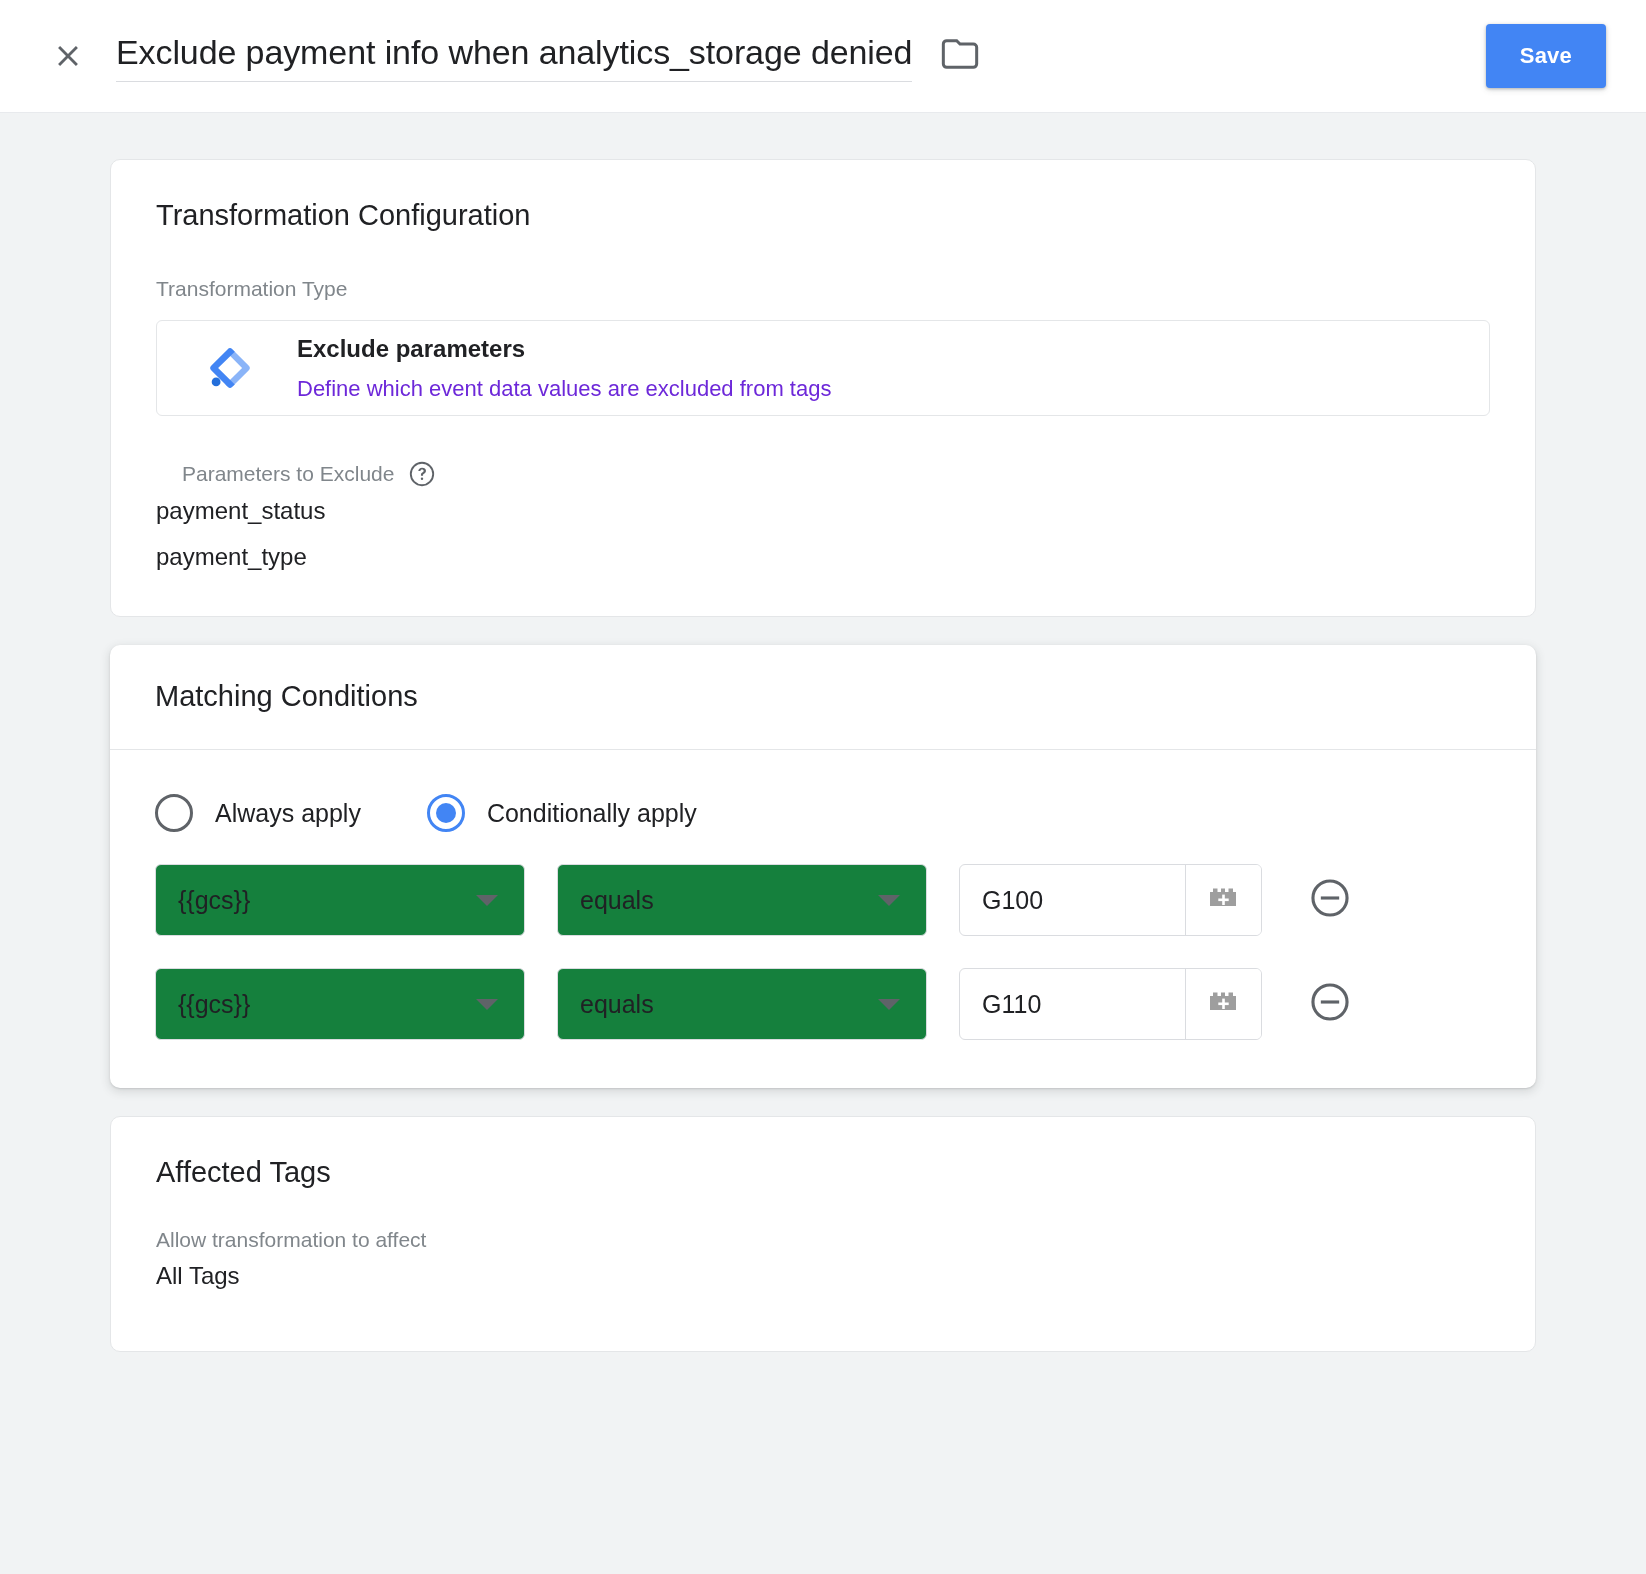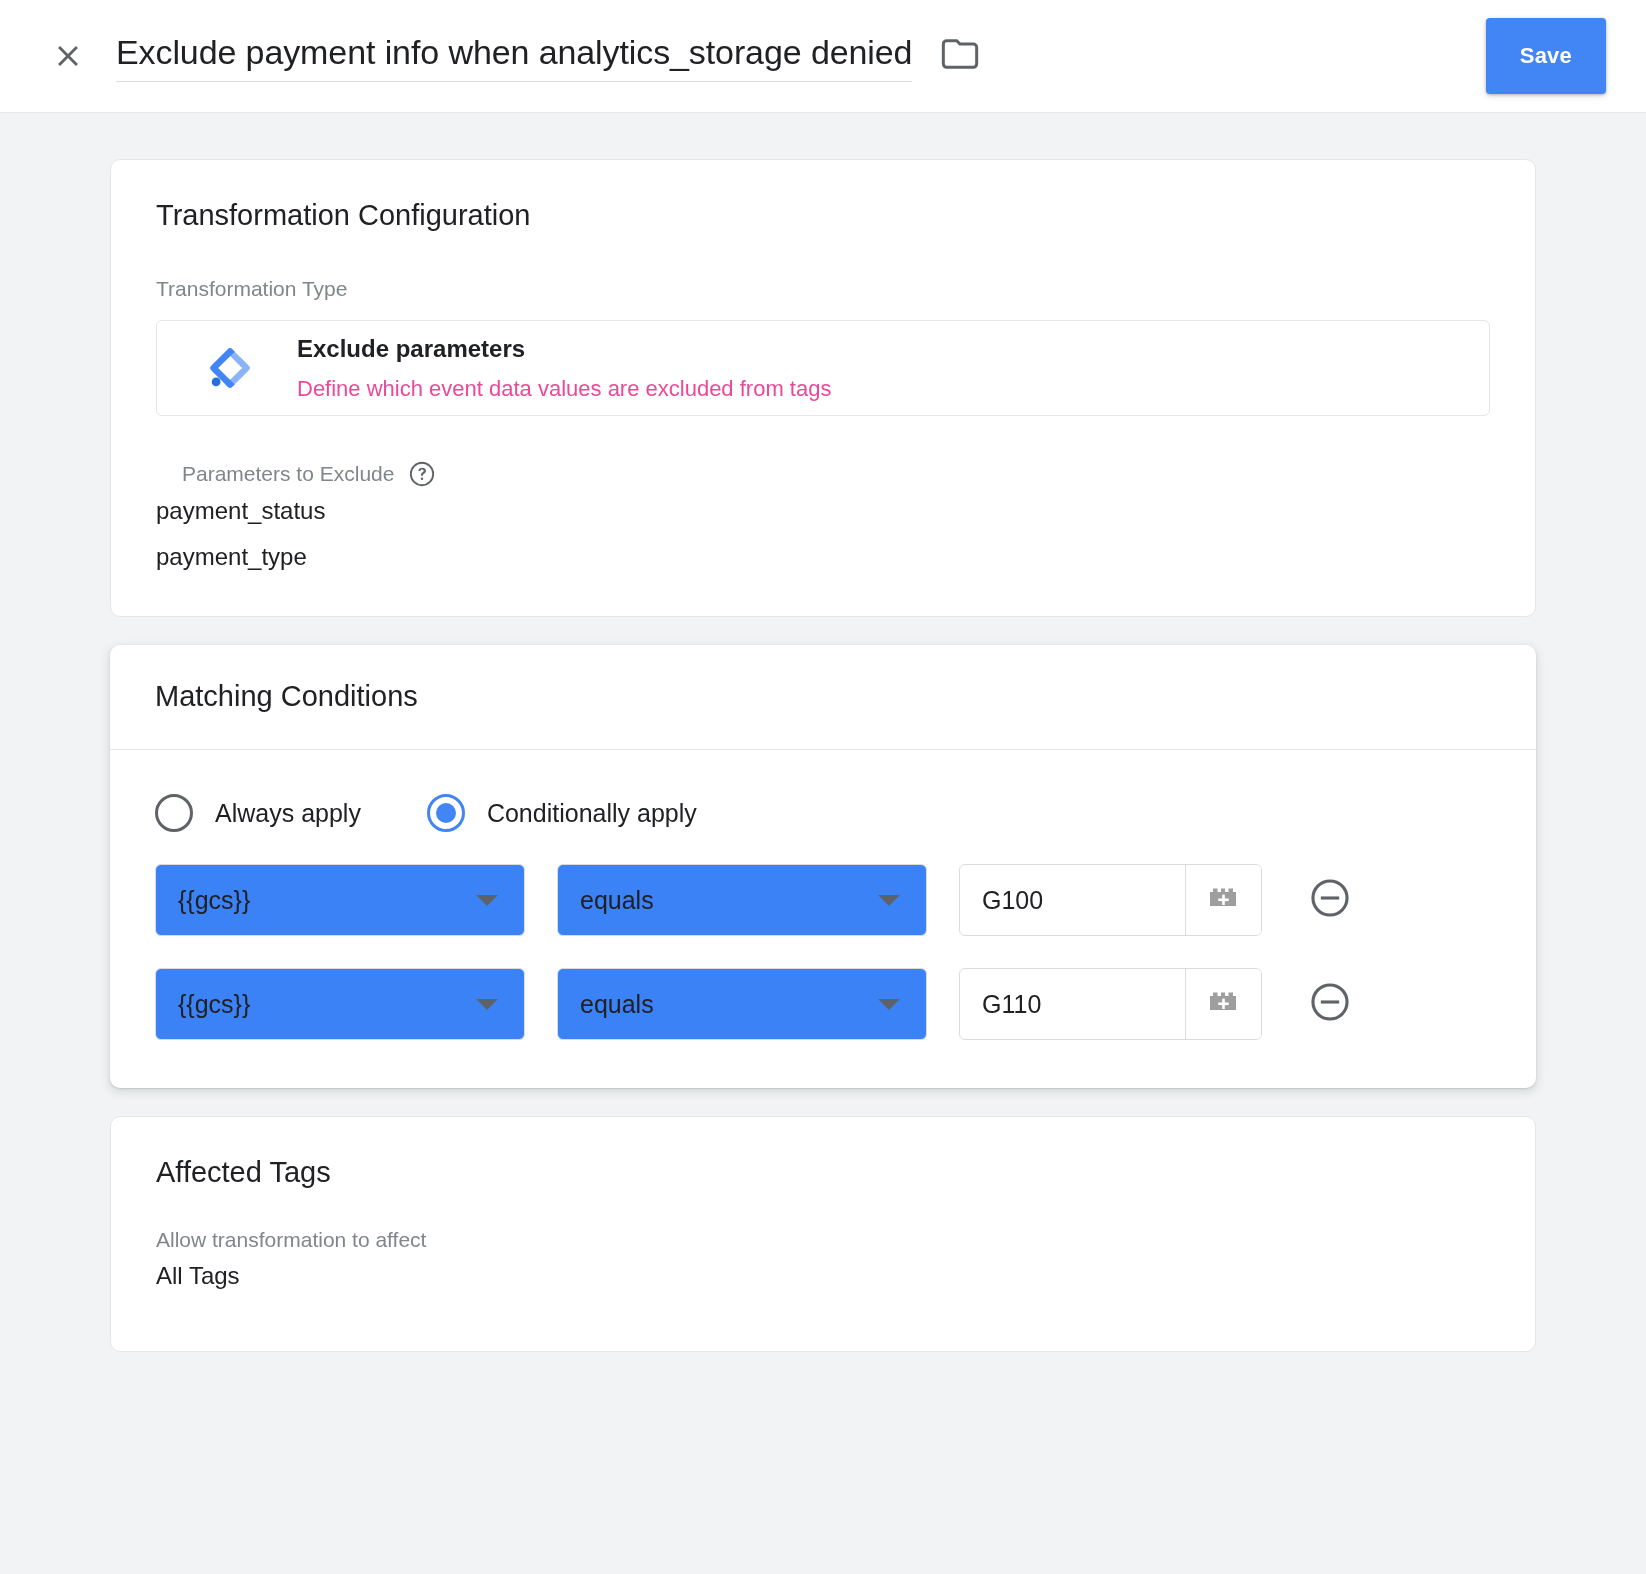--- a/index.html
+++ b/index.html
@@ -76,21 +76,21 @@
   .save-btn {
     flex: 0 0 auto;
     background: #4285f4;
     color: #fff;
     border: none;
     border-radius: 4px;
     font-family: "Liberation Sans", sans-serif;
     font-size: 22px;
     font-weight: bold;
     letter-spacing: 0.2px;
-    height: 76px;
+    height: 64px;
     padding: 12px 34px;
     cursor: pointer;
     box-shadow: 0 1px 3px rgba(60,64,67,0.32), 0 2px 6px rgba(60,64,67,0.15);
   }
 
   
   .content {
     padding: 46px 0 0 0;
   }
 
@@ -152,21 +152,21 @@
   }
   .type-name {
     font-size: 24px;
     font-weight: bold;
     line-height: 31px;
     color: #202124;
   }
   .type-desc {
     font-size: 22px;
     line-height: 30px;
-    color: #ec4899;
+    color: #6d28d9;
     margin-top: 10px;
   }
 
   .label-row {
     display: flex;
     align-items: center;
     gap: 14px;
     padding-top: 44px;
     margin-left: 26px;
   }
@@ -221,21 +221,21 @@
   .cond-row {
     display: flex;
     align-items: center;
     margin-top: 32px;
   }
   .select-box {
     position: relative;
     height: 72px;
     border: 1px solid #dadce0;
     border-radius: 6px;
-    background: #3b82f6;
+    background: #15803d;
     display: flex;
     align-items: center;
     cursor: pointer;
   }
   .select-box.w-left { width: 370px; }
   .select-box.w-mid  { width: 370px; margin-left: 32px; }
   .select-text {
     font-size: 25px;
     color: #202124;
     padding-left: 22px;

